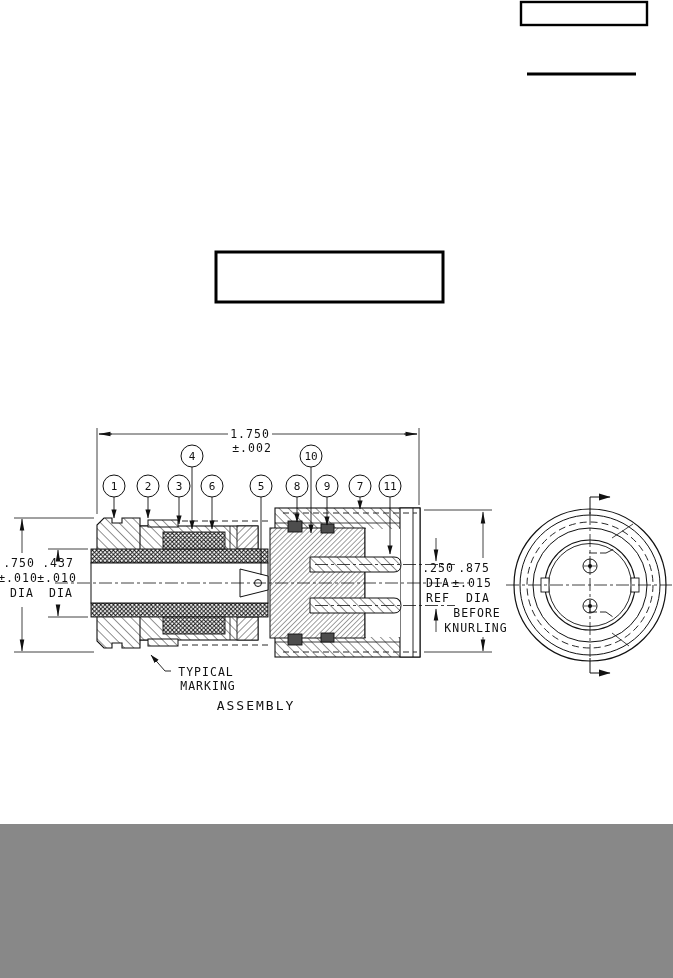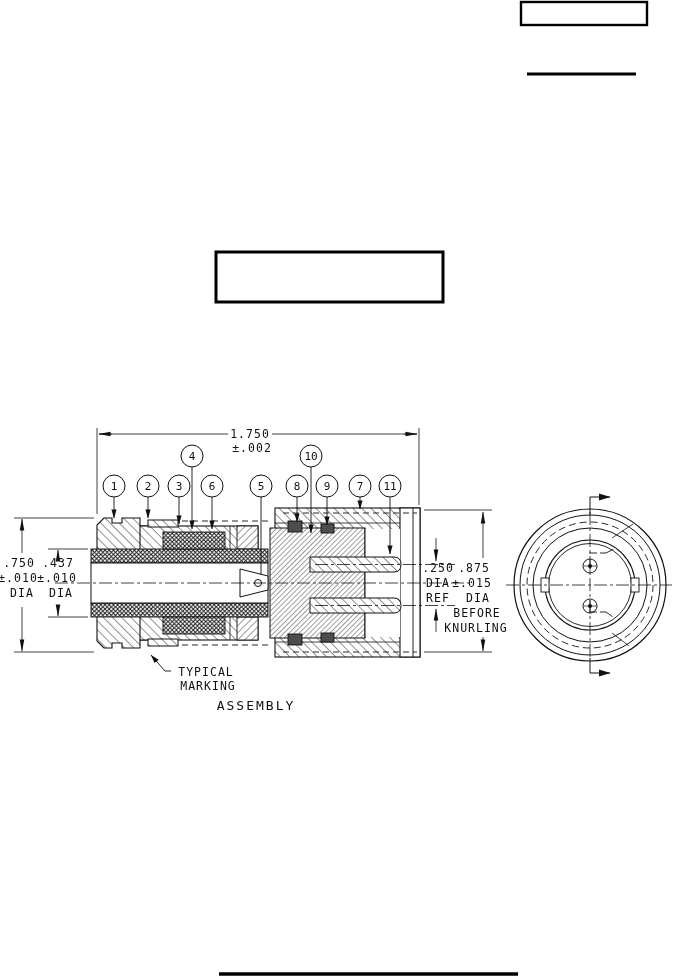--- a/index.html
+++ b/index.html
@@ -1,16 +1,16 @@
 <!DOCTYPE html>
 <html><head>
 <meta charset="utf-8">
 <style>
   html,body{margin:0;padding:0;background:#888;}
-  .sheet{position:relative;width:673px;height:978px;background:#ffffff;margin:0 auto;overflow:hidden;
+  .sheet{position:relative;width:673px;height:824px;background:#ffffff;margin:0 auto;overflow:hidden;
          font-family:"DejaVu Sans Mono", monospace;}
   svg{position:absolute;left:0;top:0;}
   text{fill:#111;font-family:"DejaVu Sans Mono", monospace;letter-spacing:1px;}
   .dimtxt{font-size:11.5px;}
   .callout-num{font-size:11px;letter-spacing:0;}
   .viewlbl{font-size:13px;letter-spacing:2px;}
 </style>
 </head>
 <body>
 

